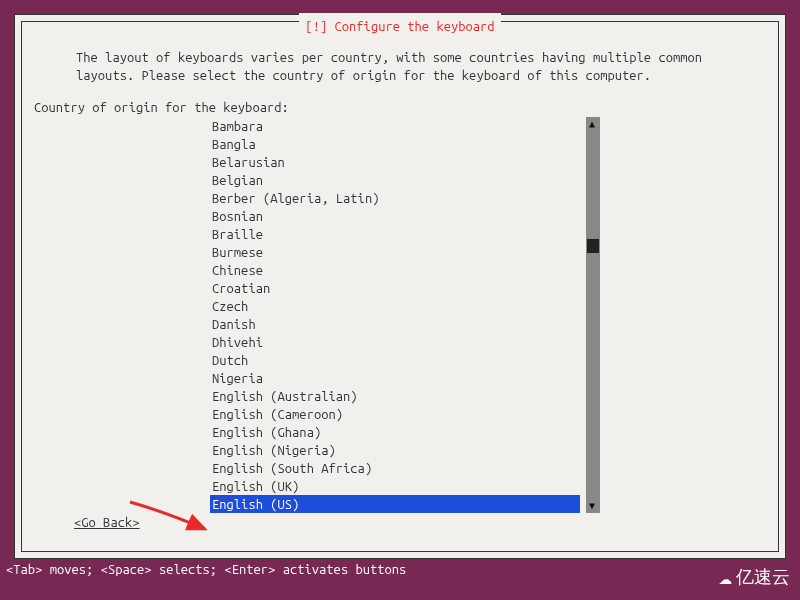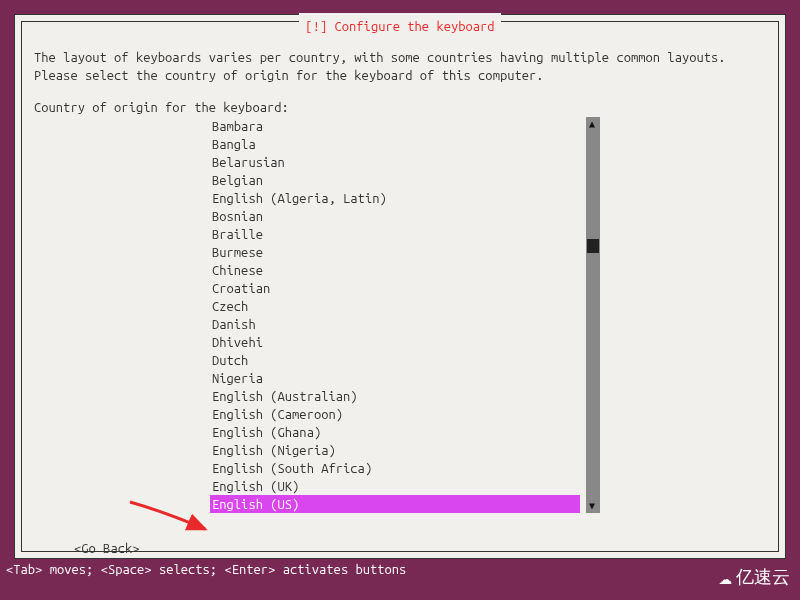--- a/index.html
+++ b/index.html
@@ -37,34 +37,34 @@
       padding: 4px 6px;
       color: #e82a2a;
       font-weight: normal;
       position: relative;
       top: -8px;
     }
     .content {
       padding: 26px 12px 10px 12px;
       color: #333;
     }
-    .instr { white-space: pre-wrap; margin-bottom: 14px; }
+    .instr { white-space: pre-wrap; margin-bottom: 14px; margin-left: 42px; }
     .prompt { }
     .list-wrap {
       position: relative;
       margin-left: 176px;
       width: 370px;
     }
     .item {
       padding: 0 2px;
       height: 18px; line-height: 18px;
       white-space: nowrap;
     }
     .item.selected {
-      background: #d946ef;
+      background: #1d4ed8;
       color: #fff;
     }
     .scroll-track {
       position: absolute;
       right: -20px; top: 0; bottom: 0;
       width: 14px;
       background: #888;
     }
     .scroll-arrow {
       position: absolute;
@@ -75,22 +75,22 @@
     .scroll-arrow.up { top: 0; }
     .scroll-arrow.down { bottom: 0; }
     .scroll-thumb {
       position: absolute;
       left: 1px; width: 12px;
       background: #222;
       height: 14px;
       top: 122px;
     }
     .go-back {
-      margin-top: 26px;
       margin-left: 40px;
+      text-decoration: underline;
     }
     .footer {
       position: absolute;
       left: 0; right: 0; bottom: 20px;
       color: #fff;
       padding: 2px 6px;
       font-size: 13px;
     }
     .watermark {
       position: absolute;
@@ -128,21 +128,21 @@
         <div class="scroll-track">
           <span class="scroll-arrow up">▲</span>
           <div class="scroll-thumb"></div>
           <span class="scroll-arrow down">▼</span>
         </div>
         <div id="list-items">
             <div class="item">Bambara</div>
             <div class="item">Bangla</div>
             <div class="item">Belarusian</div>
             <div class="item">Belgian</div>
-            <div class="item">English (Algeria, Latin)</div>
+            <div class="item">Berber (Algeria, Latin)</div>
             <div class="item">Bosnian</div>
             <div class="item">Braille</div>
             <div class="item">Burmese</div>
             <div class="item">Chinese</div>
             <div class="item">Croatian</div>
             <div class="item">Czech</div>
             <div class="item">Danish</div>
             <div class="item">Dhivehi</div>
             <div class="item">Dutch</div>
             <div class="item">Nigeria</div>

